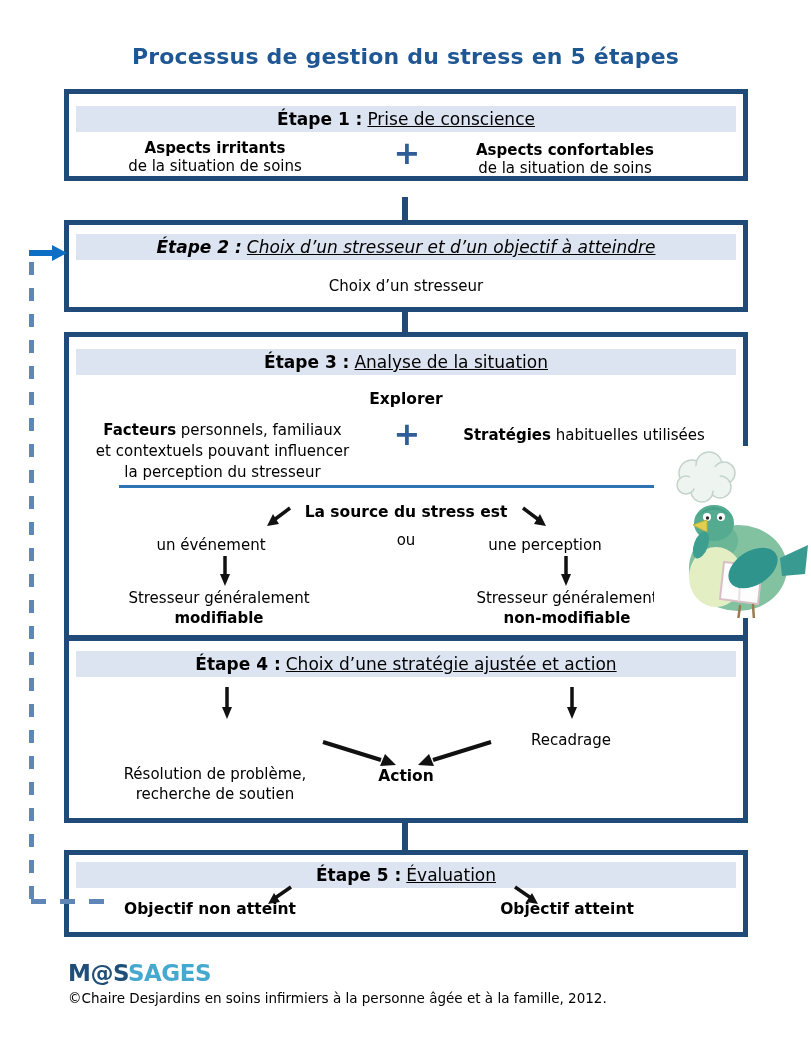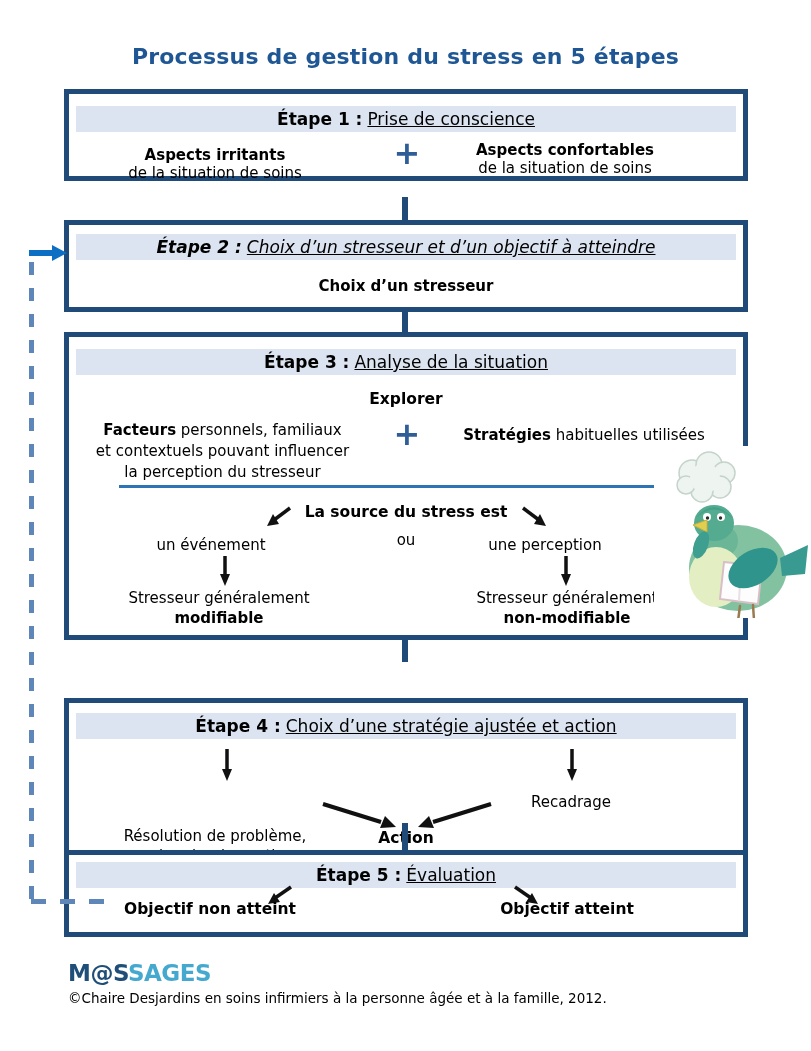--- a/index.html
+++ b/index.html
@@ -41,38 +41,38 @@
 <body>
 
 <div class="page">
 
   <div class="title">Processus de gestion du stress en 5 étapes</div>
 
   <section class="step" style="top:89px;height:92px;">
     <div class="band" style="top:12px;">
       <span class="prefix">Étape 1 :</span><span class="heading">Prise de conscience</span>
     </div>
-    <div class="txt" style="left:36px;width:220px;top:52px;">
+    <div class="txt" style="left:36px;width:220px;top:45px;">
       <span class="b">Aspects irritants</span><br>
       <span>de la situation de soins</span>
     </div>
     <div class="plus" style="left:308px;width:60px;top:42px;">+</div>
     <div class="txt" style="left:386px;width:220px;top:47px;">
       <span class="b">Aspects confortables</span><br>
       <span>de la situation de soins</span>
     </div>
   </section>
 
   <div class="conn" style="top:197px;height:23px;"></div>
 
   <section class="step" style="top:220px;height:92px;">
     <div class="band" style="top:9px;font-style:italic;">
       <span class="prefix">Étape 2 :</span><span class="heading">Choix d’un stresseur et d’un objectif à atteindre</span>
     </div>
-    <div class="txt" style="left:0;width:100%;top:52px;font-weight:bold;">Choix d’un stresseur</div>
+    <div class="txt" style="left:0;width:100%;top:52px;">Choix d’un stresseur</div>
   </section>
 
   <div class="conn" style="top:312px;height:20px;"></div>
 
   <section class="step" style="top:332px;height:308px;">
     <div class="band" style="top:12px;">
       <span class="prefix">Étape 3 :</span><span class="heading">Analyse de la situation</span>
     </div>
     <div class="txt b" style="left:0;width:100%;top:53px;font-size:15.5px;">Explorer</div>
     <div class="txt lh21" style="left:16px;width:275px;top:83px;">
@@ -110,21 +110,21 @@
       <span class="b">modifiable</span>
     </div>
     <div class="txt lh20" style="left:376px;width:244px;top:251px;">
       <span>Stresseur généralement</span><br>
       <span class="b">non-modifiable</span>
     </div>
   </section>
 
   <div class="conn" style="top:640px;height:22px;"></div>
 
-  <section class="step" style="top:698px;height:187px;text-decoration:underline;">
+  <section class="step" style="top:636px;height:187px;text-decoration:underline;">
     <div class="band" style="top:10px;">
       <span class="prefix">Étape 4 :</span><span class="heading">Choix d’une stratégie ajustée et action</span>
     </div>
     <svg class="asvg" style="left:151px;top:45px;" width="14" height="34">
         <line x1="7" y1="1" x2="7" y2="23" stroke="#111" stroke-width="3.5"></line>
         <polygon points="7,33 2,21 12,21" fill="#111"></polygon>
       </svg>
     <svg class="asvg" style="left:496px;top:45px;" width="14" height="34">
         <line x1="7" y1="1" x2="7" y2="23" stroke="#111" stroke-width="3.5"></line>
         <polygon points="7,33 2,21 12,21" fill="#111"></polygon>

